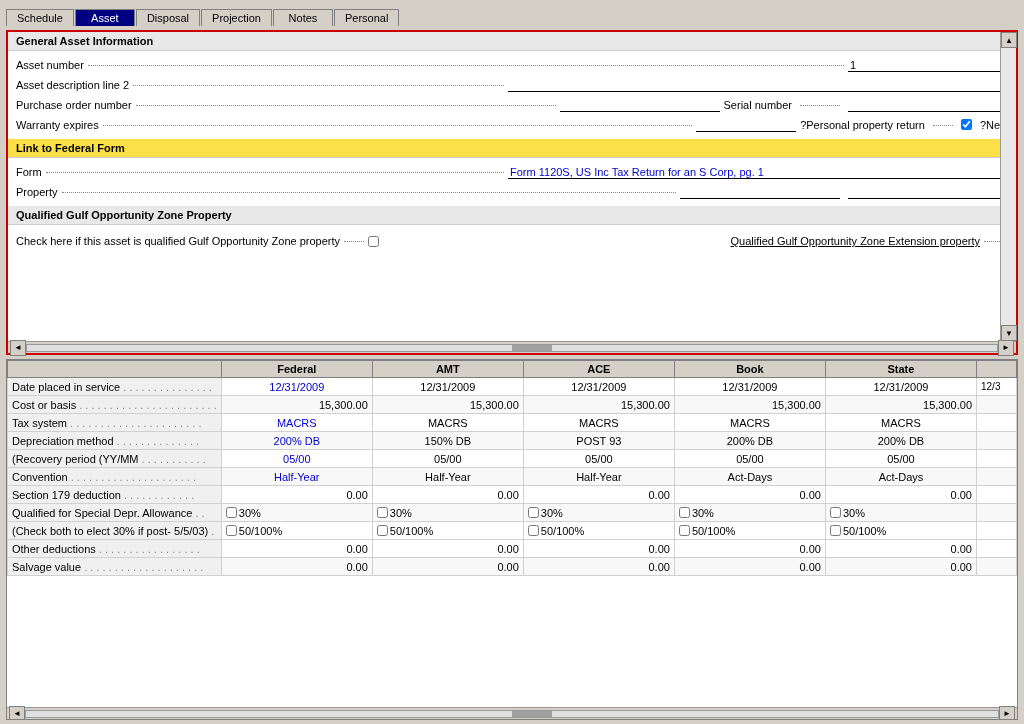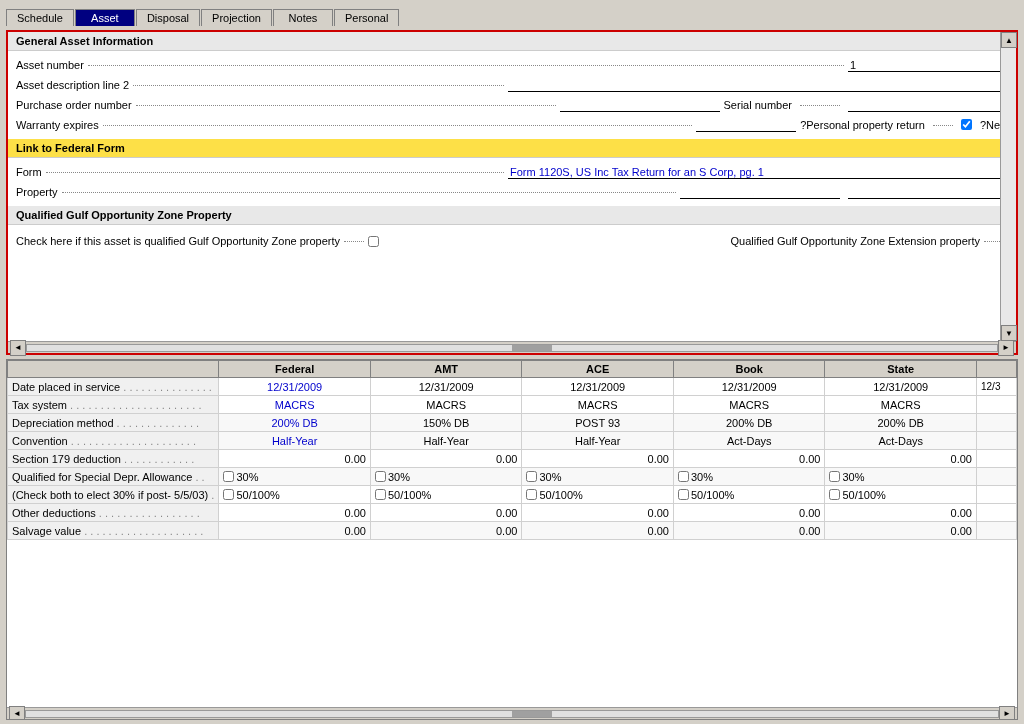--- a/index.html
+++ b/index.html
@@ -147,21 +147,21 @@
         </div>
 
         <div class="section-header">Qualified Gulf Opportunity Zone Property</div>
         <div class="form-body">
           <div class="form-row" style="justify-content:space-between;align-items:flex-end;">
             <div style="display:flex;align-items:center;">
               <span class="form-label-text">Check here if this asset is qualified Gulf Opportunity Zone property</span>
               <span class="form-dots" style="width:20px;"></span>
               <input type="checkbox" class="checkbox-input" style="">
             </div>
-            <div style="display:flex;align-items:center;margin-left:24px;">
+            <div style="display:flex;align-items:center;margin-left:24px;text-decoration:underline;">
               <span>Qualified Gulf Opportunity Zone Extension property</span>
               <span class="form-dots" style="width:20px;"></span>
             </div>
           </div>
         </div>
 
         <div style="height:30px;"></div>
 
       </div>
 
@@ -199,20 +199,29 @@
             <tr class="depr-row">
               <td class="label-col">Date placed in service <span style="color:#888">. . . . . . . . . . . . . . .</span></td>
               <td class="value-blue value-center">12/31/2009</td>
               <td class="value-center">12/31/2009</td>
               <td class="value-center">12/31/2009</td>
               <td class="value-center">12/31/2009</td>
               <td class="value-center">12/31/2009</td>
               <td style="font-size:10px;">12/3</td>
             </tr>
 
+            <tr class="depr-row alt">
+              <td class="label-col">Cost or basis <span style="color:#888">. . . . . . . . . . . . . . . . . . . . . . .</span></td>
+              <td class="value-col">15,300.00</td>
+              <td class="value-col">15,300.00</td>
+              <td class="value-col">15,300.00</td>
+              <td class="value-col">15,300.00</td>
+              <td class="value-col">15,300.00</td>
+              <td></td>
+            </tr>
 
             <tr class="depr-row">
               <td class="label-col">Tax system <span style="color:#888">. . . . . . . . . . . . . . . . . . . . . .</span></td>
               <td class="value-blue value-center">MACRS</td>
               <td class="value-center">MACRS</td>
               <td class="value-center">MACRS</td>
               <td class="value-center">MACRS</td>
               <td class="value-center">MACRS</td>
               <td></td>
             </tr>
@@ -220,20 +229,29 @@
             <tr class="depr-row alt">
               <td class="label-col">Depreciation method <span style="color:#888">. . . . . . . . . . . . . .</span></td>
               <td class="value-blue value-center">200% DB</td>
               <td class="value-center">150% DB</td>
               <td class="value-center">POST 93</td>
               <td class="value-center">200% DB</td>
               <td class="value-center">200% DB</td>
               <td></td>
             </tr>
 
+            <tr class="depr-row">
+              <td class="label-col">(Recovery period (YY/MM <span style="color:#888">. . . . . . . . . . .</span></td>
+              <td class="value-blue value-center">05/00</td>
+              <td class="value-center">05/00</td>
+              <td class="value-center">05/00</td>
+              <td class="value-center">05/00</td>
+              <td class="value-center">05/00</td>
+              <td></td>
+            </tr>
 
             <tr class="depr-row alt">
               <td class="label-col">Convention <span style="color:#888">. . . . . . . . . . . . . . . . . . . . .</span></td>
               <td class="value-blue value-center">Half-Year</td>
               <td class="value-center">Half-Year</td>
               <td class="value-center">Half-Year</td>
               <td class="value-center">Act-Days</td>
               <td class="value-center">Act-Days</td>
               <td></td>
             </tr>

